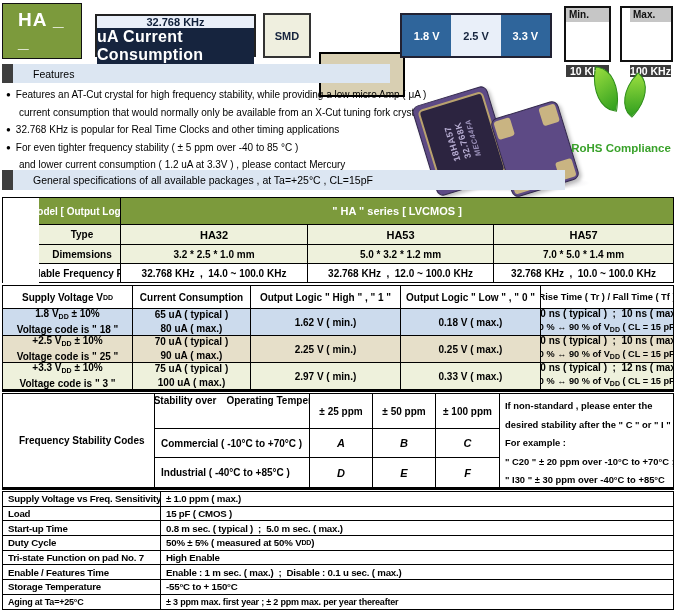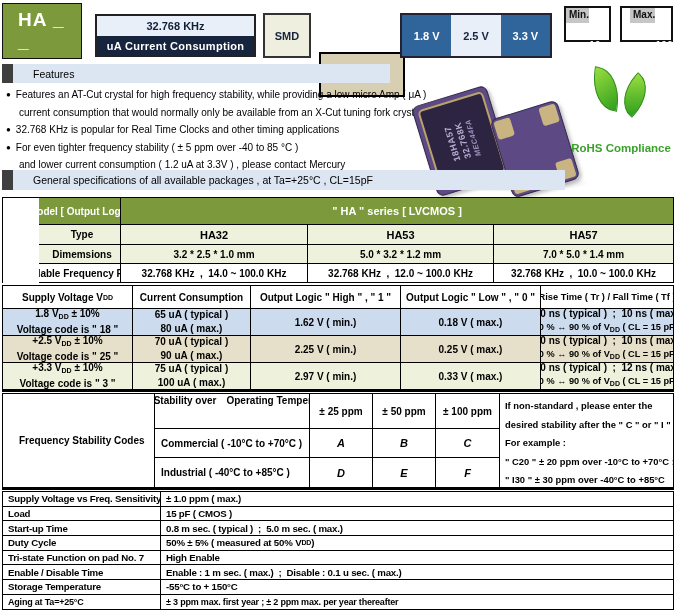--- a/index.html
+++ b/index.html
@@ -11,30 +11,30 @@
   *{margin:0;padding:0;box-sizing:border-box;}
   html,body{background:#888;}
   .page{position:relative;width:676px;height:610px;background:#fff;margin:0 auto;
     font-family:"Liberation Sans","DejaVu Sans",sans-serif;color:#000;overflow:hidden;}
 
   
   .ha-box{position:absolute;left:2px;top:3px;width:80px;height:56px;background:var(--accent-green,#7c9a3c);
     border:1px solid #111;color:#fff;font-size:19px;font-weight:bold;display:flex;align-items:center;padding-left:15px;letter-spacing:1px;}
   .freq-box{position:absolute;left:95px;top:14px;width:161px;height:43px;border:2px solid #222;display:flex;flex-direction:column;}
   .freq-top{flex:1.1;background:var(--panel-blue,#e9eff9);color:#10203a;font-size:11px;font-weight:bold;display:flex;align-items:center;justify-content:center;}
-  .freq-bottom{flex:1;background:var(--navy,#16243e);color:#fff;font-size:11px;font-weight:bold;display:flex;align-items:center;justify-content:center;letter-spacing:.3px;}
+  .freq-bottom{flex:1;background:var(--navy,#16243e);color:#fff;font-size:16px;font-weight:bold;display:flex;align-items:center;justify-content:center;letter-spacing:.3px;}
   .smd-box{position:absolute;left:263px;top:13px;width:48px;height:45px;background:var(--cream,#efefdf);border:2px solid #333;
     color:var(--navy,#16243e);font-size:11px;font-weight:bold;display:flex;align-items:center;justify-content:center;}
   .lvcmos-box{position:absolute;left:319px;top:13px;width:86px;height:45px;background:var(--tan,#d8cfb2);border:2px solid #000000;
     color:var(--navy,#16243e);font-size:11px;font-weight:bold;display:flex;align-items:center;justify-content:center;margin-top:39px;}
   .volt-group{position:absolute;left:400px;top:13px;width:152px;height:45px;border:2px solid #223;display:flex;}
   .volt{flex:1;display:flex;align-items:center;justify-content:center;font-size:11px;font-weight:bold;}
   .volt.dark{background:var(--steel-blue,#2f659b);color:#fff;}
   .volt.light{background:var(--panel-blue,#e9eff9);color:var(--navy,#16243e);}
-  .mm-box{position:absolute;top:6px;height:36px;border:2px solid #111;display:flex;flex-direction:row;}
+  .mm-box{position:absolute;top:6px;height:56px;border:2px solid #111;display:flex;flex-direction:column;}
   .mm-min{left:564px;width:47px;}
   .mm-max{left:620px;width:53px;padding-left:8px;}
   .mm-head{height:15px;background:var(--badge-gray,#c6c6c6);font-size:10px;font-weight:bold;color:#111;padding-left:3px;line-height:14px;}
   .mm-body{flex:1;background:var(--dark-badge,#3b3b3b);color:#fff;font-size:10.5px;font-weight:bold;display:flex;align-items:center;justify-content:center;margin-top:43px;}
 
   
   .section-bar{position:absolute;left:2px;height:19px;display:flex;}
   .bar-square{width:11px;background:#3f3f3f;}
   .bar-fill{flex:1;background:var(--bar-blue,#dce6f2);font-size:10.5px;display:flex;align-items:center;padding-left:20px;}
   .features-bar{top:64px;width:388px;}
@@ -263,21 +263,21 @@
     <div>Supply Voltage vs Freq. Sensitivity</div>
     <div>± 1.0 ppm ( max.)</div>
     <div>Load</div>
     <div>15 pF ( CMOS )</div>
     <div>Start-up Time</div>
     <div>0.8 m sec. ( typical ) &nbsp;;&nbsp; 5.0 m sec. ( max.)</div>
     <div>Duty Cycle</div>
     <div>50% ± 5% ( measured at 50% V<sub>DD</sub> )</div>
     <div>Tri-state Function on pad No. 7</div>
     <div>High Enable</div>
-    <div>Enable / Disable Time</div>
+    <div>Enable / Features Time</div>
     <div>Enable : 1 m sec. ( max.) &nbsp;;&nbsp; Disable : 0.1 u sec. ( max.)</div>
     <div>Storage Temperature</div>
     <div>-55°C to + 150°C</div>
     <div class="aging">Aging at Ta=+25°C</div>
     <div class="aging">± 3 ppm max. first year ; ± 2 ppm max. per year thereafter</div>
   </div>
 
 </div>
 
 </body></html>

